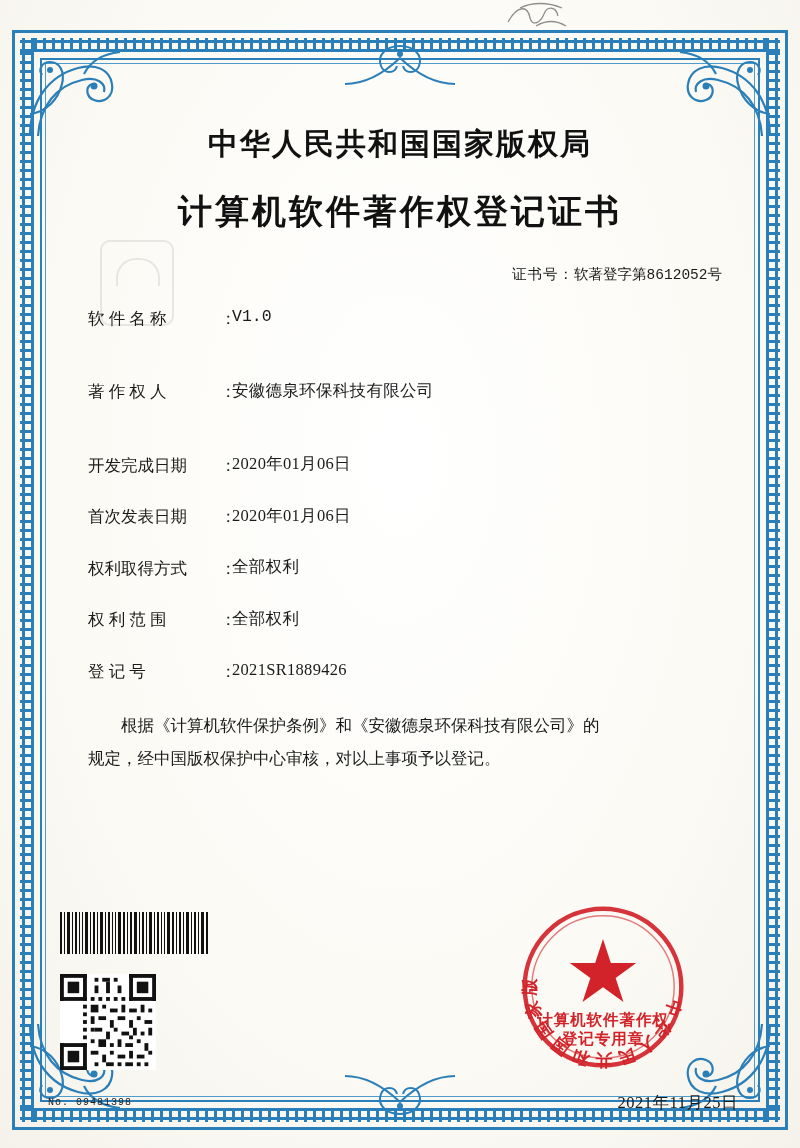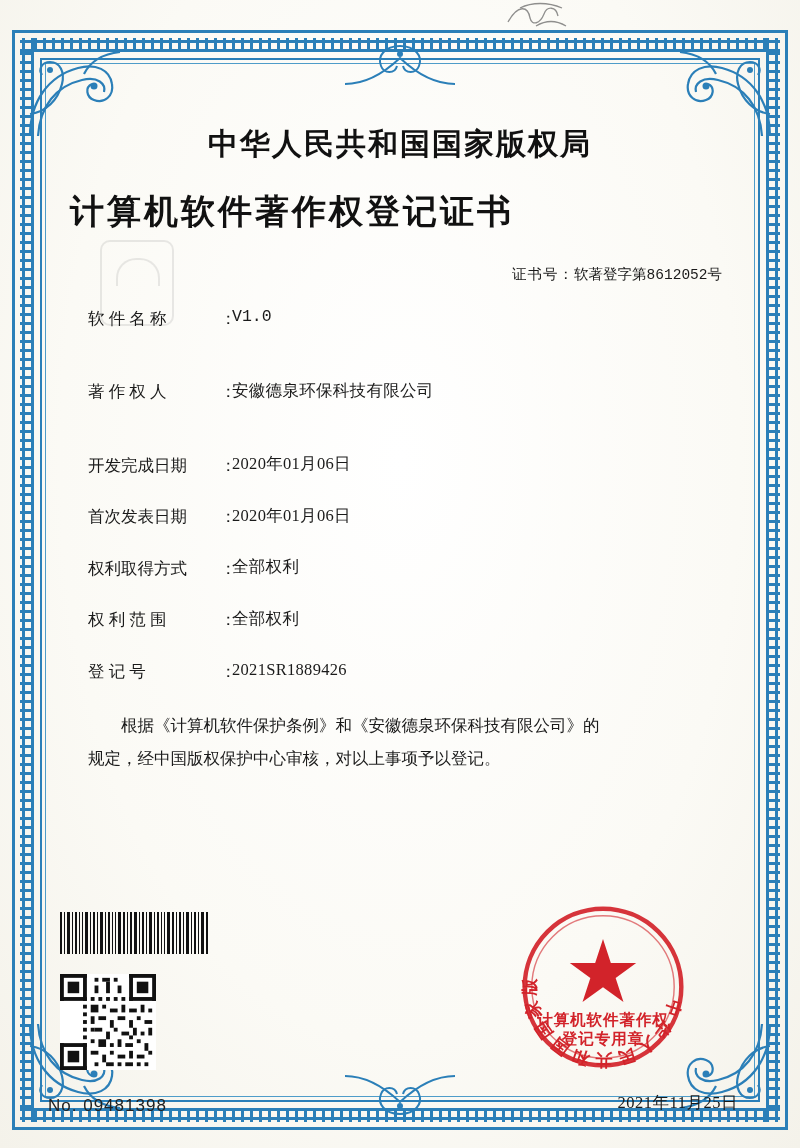--- a/index.html
+++ b/index.html
@@ -135,21 +135,21 @@
   .title-main {
     text-align: center;
     font-size: 30px;
     font-weight: bold;
     letter-spacing: 2px;
     color: #111;
     margin-top: 14px;
     font-family: "Liberation Serif", serif;
   }
   .title-sub {
-    text-align: left;
+    text-align: center;
     font-size: 34px;
     font-weight: bold;
     letter-spacing: 3px;
     color: #111;
     margin-top: 24px;
   }
 
   .cert-no {
     text-align: right;
     font-size: 14.5px;
@@ -217,23 +217,23 @@
   .qrcode {
     margin-top: 20px;
     width: 96px;
     height: 96px;
     display: block;
     image-rendering: pixelated;
   }
   .serial {
     position: absolute;
     left: 48px;
-    bottom: 32px;
-    font-size: 17px;
-    font-family: Liberation Sans, sans-serif;
+    bottom: 40px;
+    font-size: 10px;
+    font-family: Liberation Mono, monospace;
     letter-spacing: 1px;
     color: #222;
   }
   .issue-date {
     position: absolute;
     right: 62px;
     bottom: 34px;
     font-size: 16.5px;
     letter-spacing: .5px;
   }

